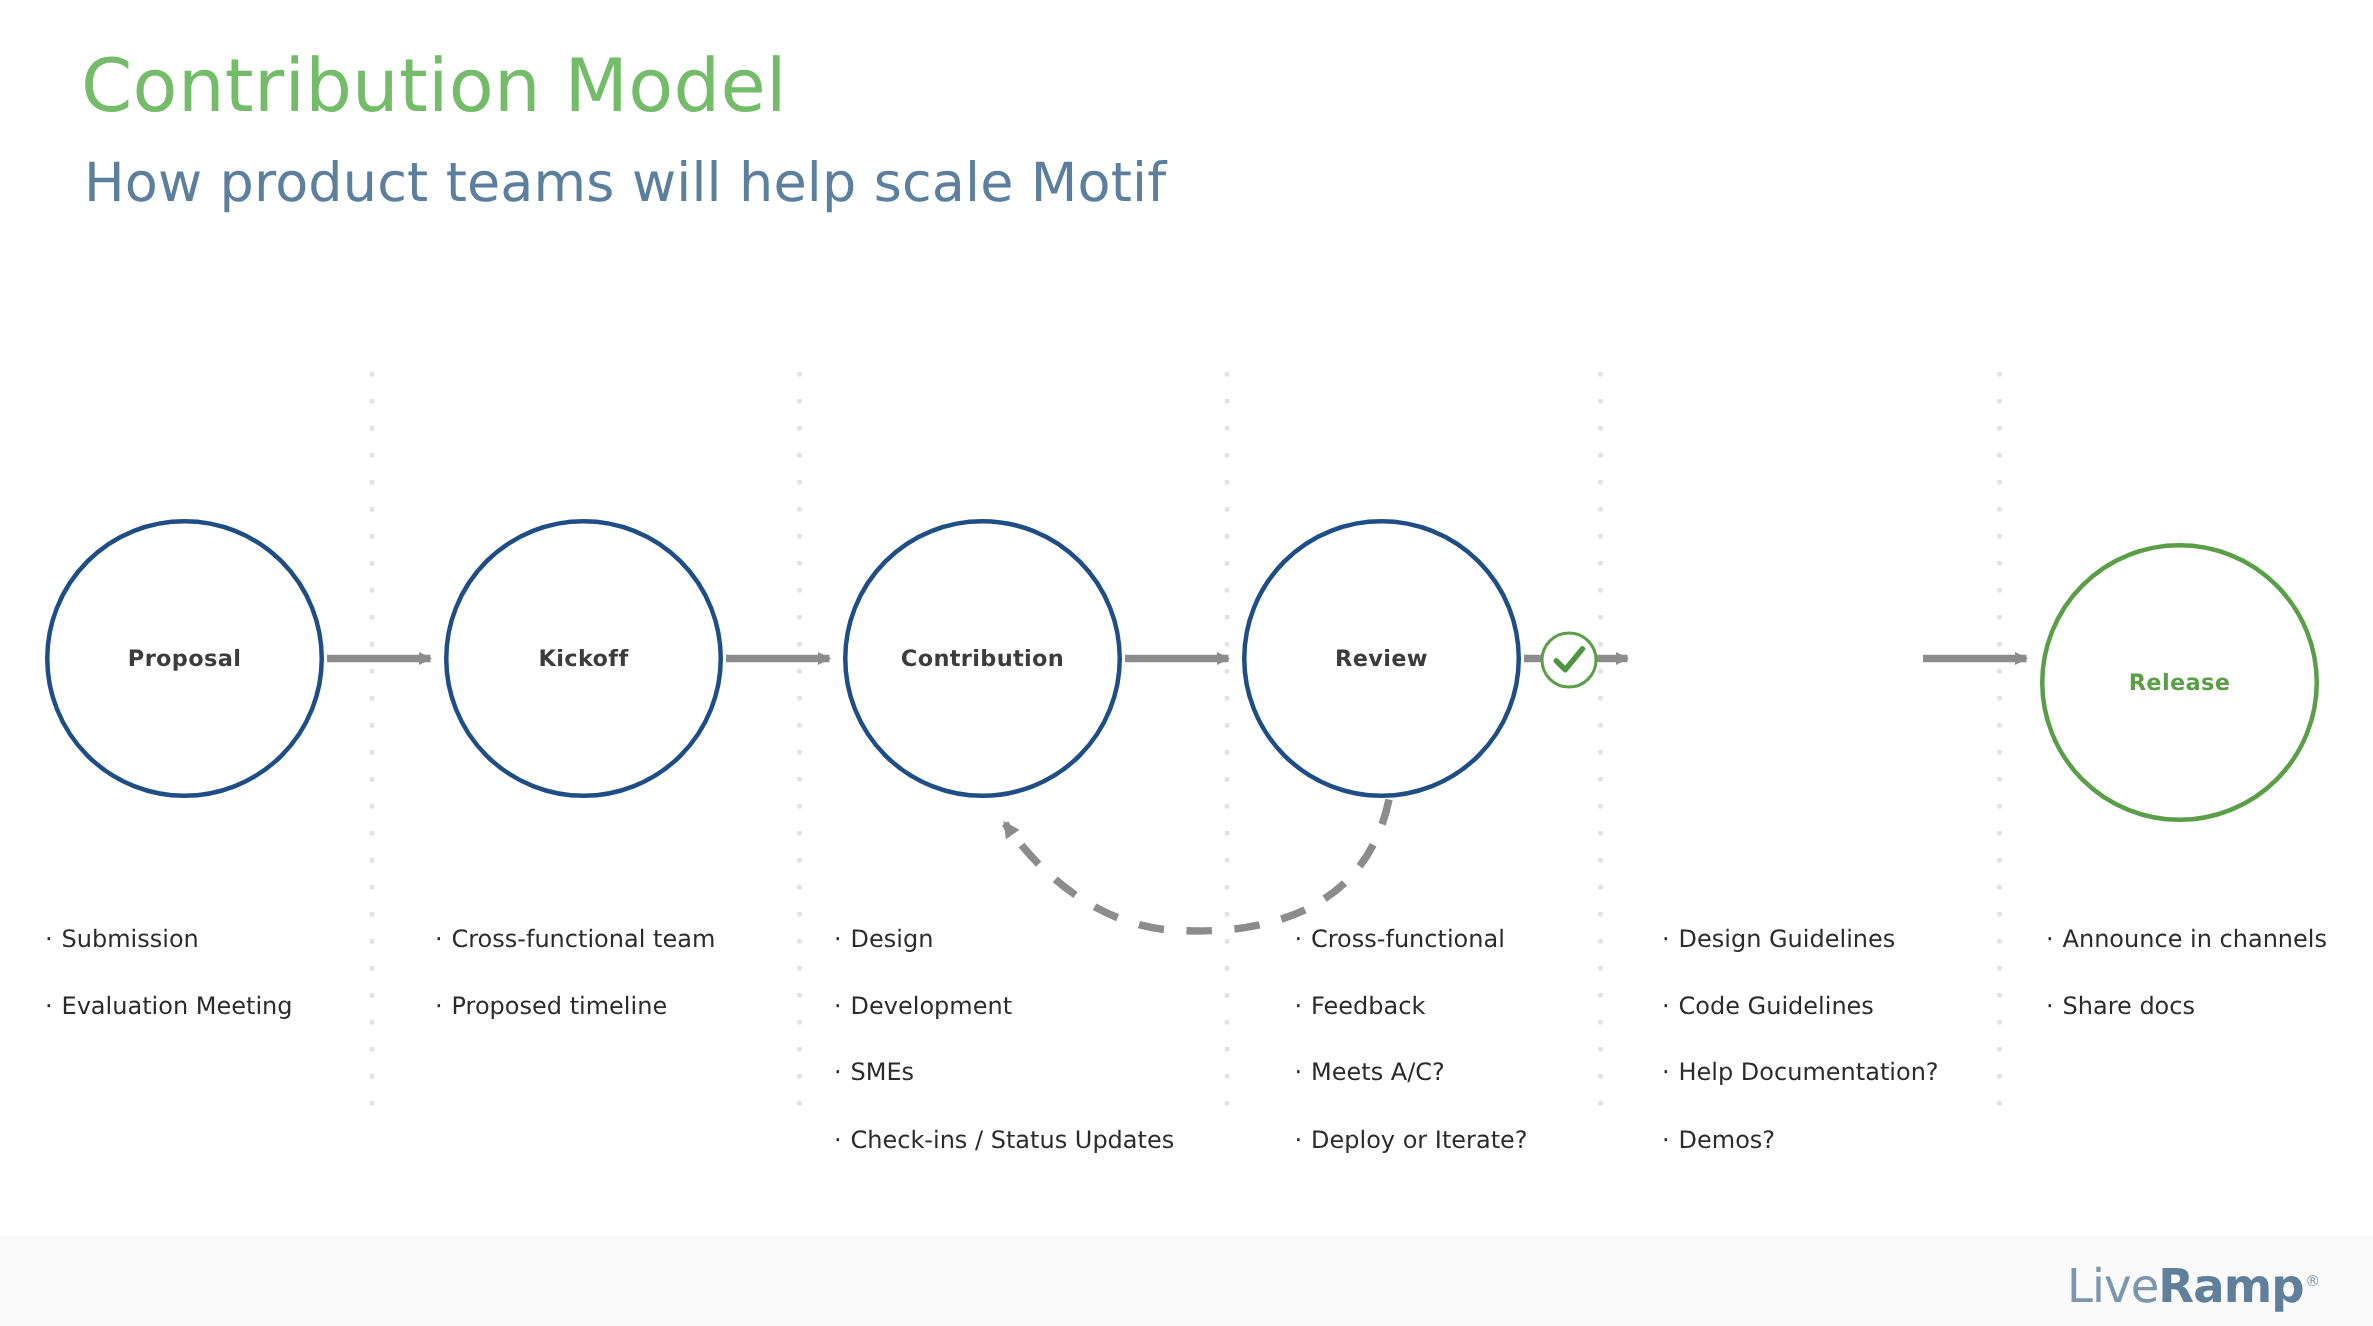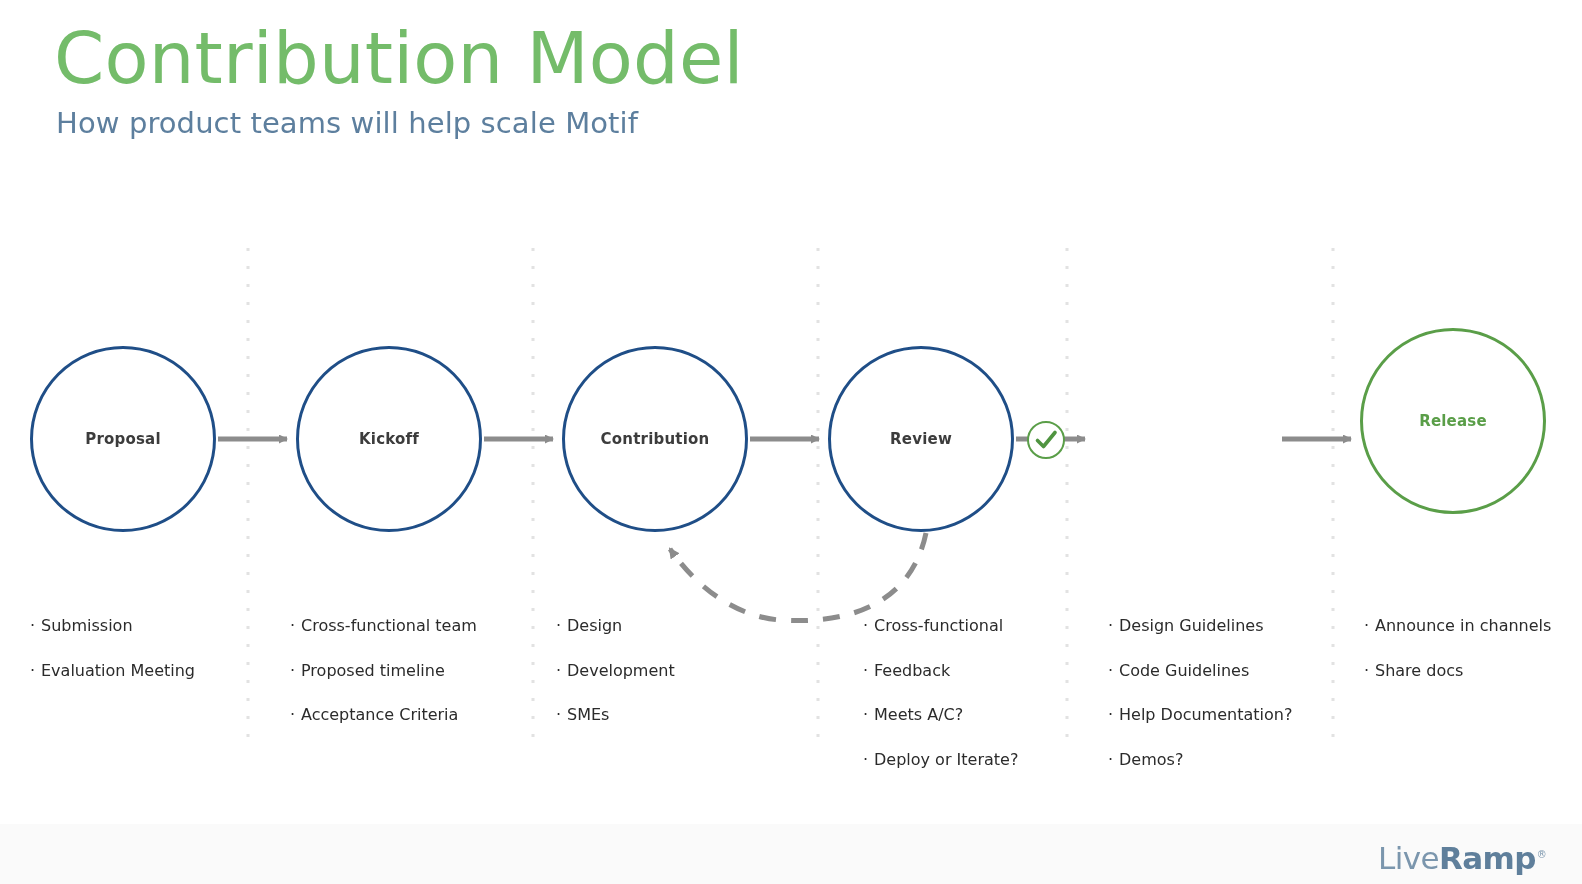--- a/index.html
+++ b/index.html
@@ -14,32 +14,32 @@
     overflow: hidden;
     font-family: "DejaVu Sans", "Liberation Sans", sans-serif;
     -webkit-font-smoothing: antialiased;
   }
 
   
   #slide-title {
     position: absolute;
     left: 54px;
     top: 24px;
-    font-size: 72px;
+    font-size: 49px;
     line-height: 68px;
     font-weight: 400;
     color: #74bc6a;
     letter-spacing: 0.2px;
     white-space: nowrap;
   }
   #slide-subtitle {
     position: absolute;
     left: 56px;
     top: 105px;
-    font-size: 29px;
+    font-size: 36px;
     line-height: 36px;
     font-weight: 400;
     color: #5d7f9e;
     letter-spacing: 0.1px;
     white-space: nowrap;
   }
 
   
   #diagram {
     position: absolute;
@@ -194,44 +194,44 @@
 
   <div class="stage-node" style="left:562px; top:346px;">
     <span class="stage-label">Contribution</span>
   </div>
 
   <div class="stage-node" style="left:828px; top:346px;">
     <span class="stage-label">Review</span>
   </div>
 
 
-  <div class="stage-node accent" style="left:1360px; top:328px;align-items:center;">
+  <div class="stage-node accent" style="left:1360px; top:362px;align-items:center;">
     <span class="stage-label">Release</span>
   </div>
 
   <svg id="check-badge" viewBox="0 0 40 40">
     <circle cx="20" cy="20" r="18" fill="#ffffff" stroke="#5a9e48" stroke-width="2"></circle>
     <path d="M11.5 20.5 L17.5 26.5 L29 12.5" fill="none" stroke="#4f9440" stroke-width="3.6" stroke-linecap="round" stroke-linejoin="round"></path>
   </svg>
 
   <div class="bullet-column" style="left:30px;">
     <div class="bullet-item"><span class="dot">·</span><span>Submission</span></div>
     <div class="bullet-item"><span class="dot">·</span><span>Evaluation Meeting</span></div>
   </div>
 
   <div class="bullet-column" style="left:290px;">
     <div class="bullet-item"><span class="dot">·</span><span>Cross-functional team</span></div>
     <div class="bullet-item"><span class="dot">·</span><span>Proposed timeline</span></div>
-    <div class="bullet-item"><span class="dot">·</span><span>Acceptance Criteria</span></div>
   </div>
 
   <div class="bullet-column" style="left:556px;">
     <div class="bullet-item"><span class="dot">·</span><span>Design</span></div>
     <div class="bullet-item"><span class="dot">·</span><span>Development</span></div>
     <div class="bullet-item"><span class="dot">·</span><span>SMEs</span></div>
+    <div class="bullet-item"><span class="dot">·</span><span>Check-ins / Status Updates</span></div>
   </div>
 
   <div class="bullet-column" style="left:863px;">
     <div class="bullet-item"><span class="dot">·</span><span>Cross-functional</span></div>
     <div class="bullet-item"><span class="dot">·</span><span>Feedback</span></div>
     <div class="bullet-item"><span class="dot">·</span><span>Meets A/C?</span></div>
     <div class="bullet-item"><span class="dot">·</span><span>Deploy or Iterate?</span></div>
   </div>
 
   <div class="bullet-column" style="left:1108px;">

